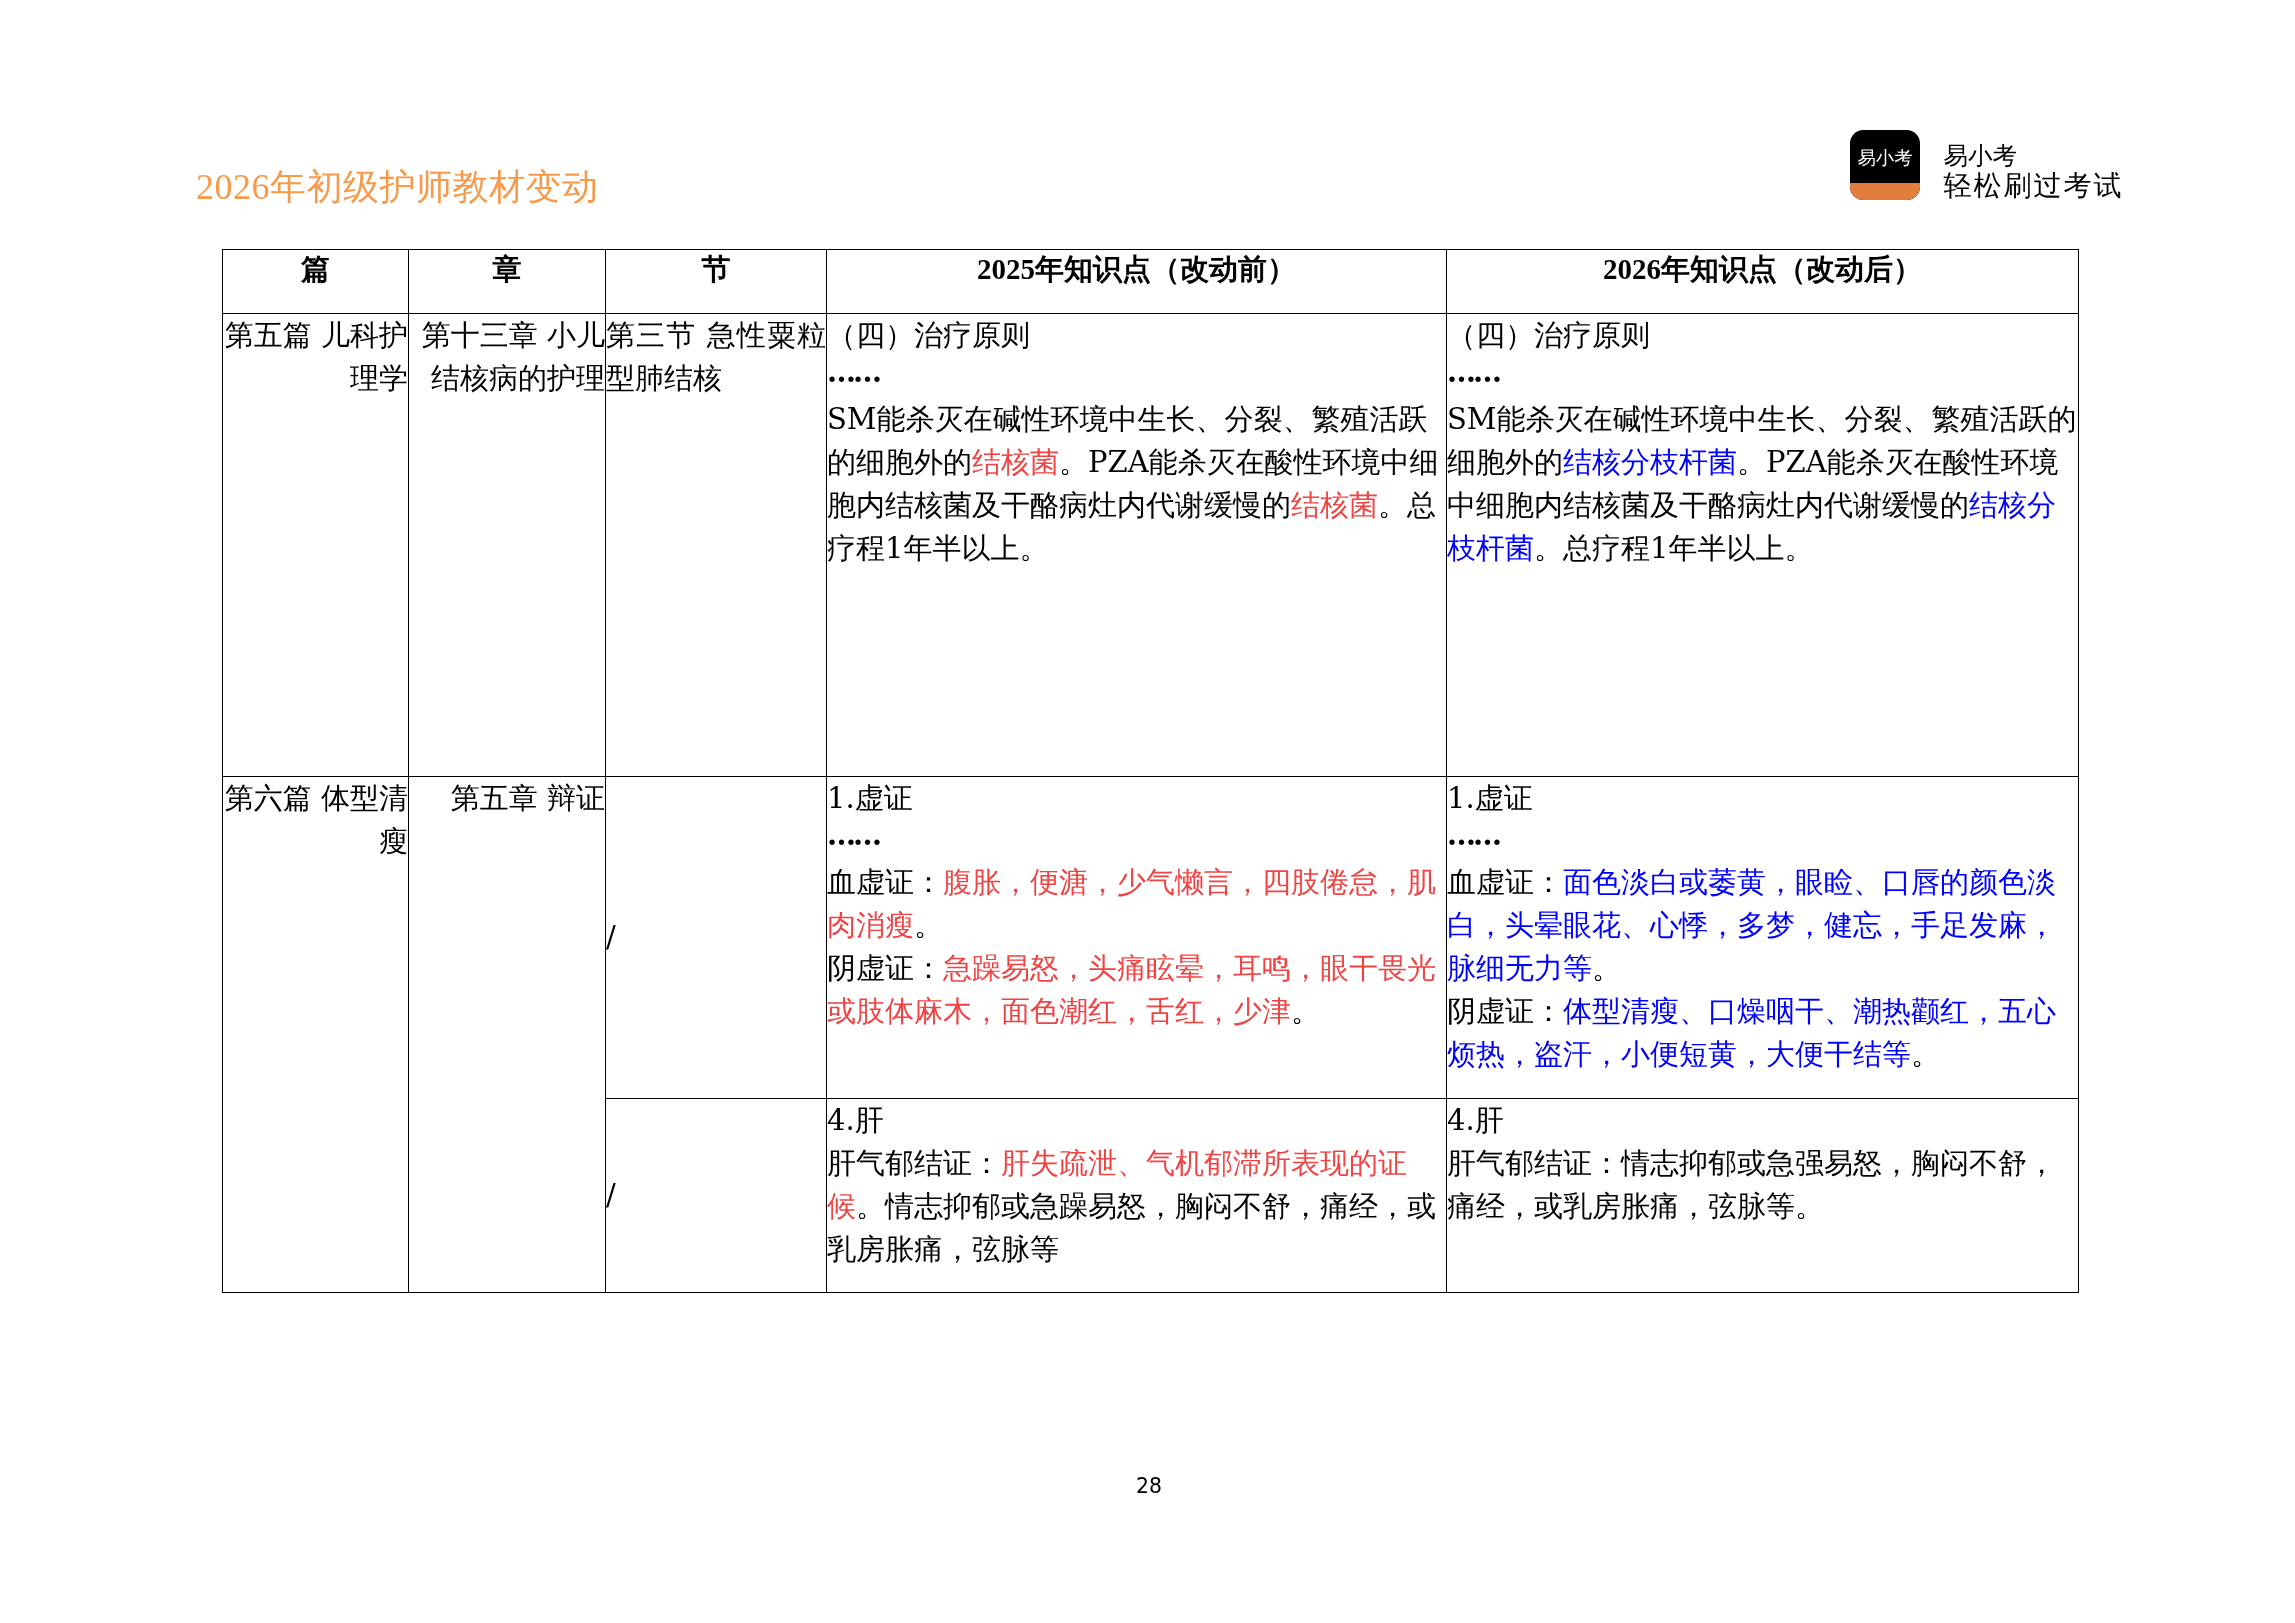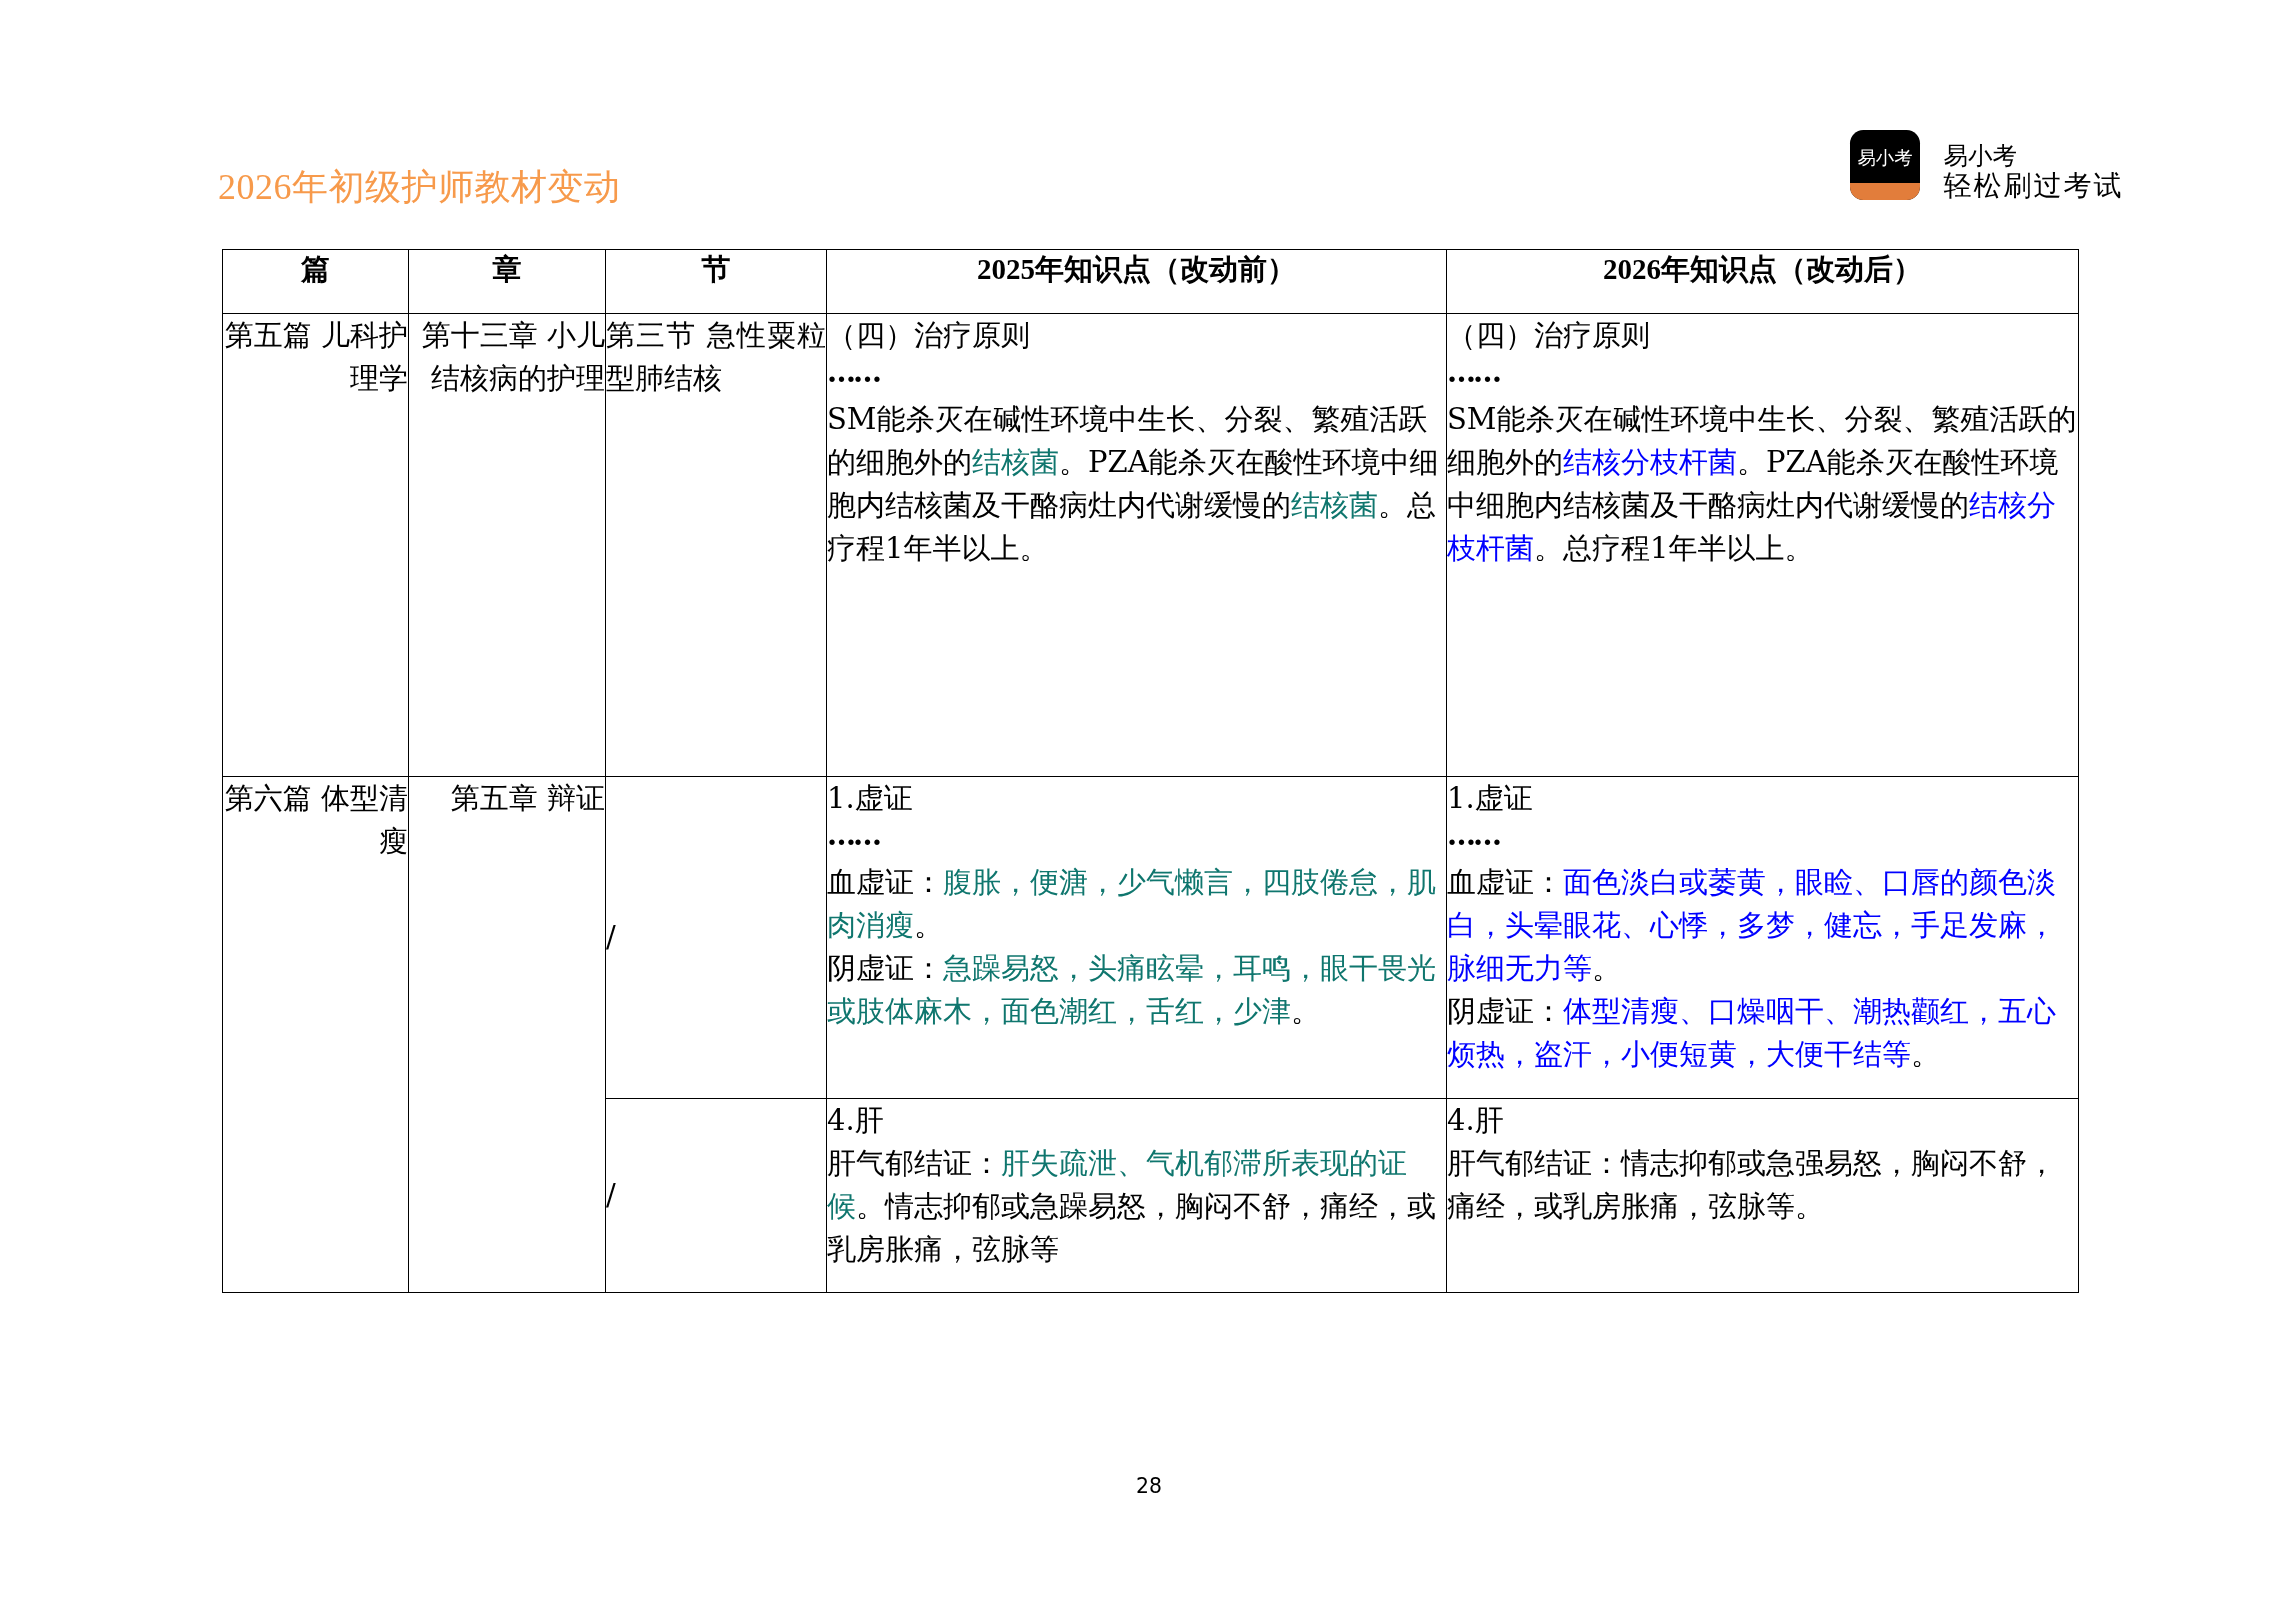--- a/index.html
+++ b/index.html
@@ -4,21 +4,20 @@
 <style>
   html, body { margin: 0; padding: 0; background: #ffffff; }
   body {
     width: 2295px; height: 1623px; position: relative; overflow: hidden;
     font-family: "DejaVu Serif", "Liberation Serif", serif; color: #000;
   }
   .doc-title {
     position: absolute; left: 196px; top: 163px;
     font-size: 36px; color: #F79A4B; letter-spacing: 0.5px;
     font-family: "Liberation Serif", "DejaVu Serif", serif;
-    margin-left: 22px;
   }
   .brand { position: absolute; left: 1850px; top: 130px; display: flex; align-items: flex-end; }
   .brand-icon {
     width: 70px; height: 70px; border-radius: 13.3px; overflow: hidden;
     background: #000; position: relative;
   }
   .brand-icon .band { position: absolute; left: 0; right: 0; bottom: 0; height: 17.4px; background: #E27D3B; }
   .brand-icon .icon-text {
     position: absolute; left: 0; right: 0; top: 15.3px; text-align: center;
     color: #fff; font-size: 18.4px; font-family: "DejaVu Sans", sans-serif;
@@ -37,21 +36,21 @@
   }
   th.hcell {
     height: 63px; font-size: 29px; font-weight: bold; text-align: center; vertical-align: middle;
     font-family: "Liberation Serif", "DejaVu Serif", serif;
   }
   td.center { vertical-align: middle; text-align: right; font-size: 29px; line-height: 43px; padding: 0 15.3px; }
   td.section { font-size: 29px; line-height: 43px; padding: 11.2px 15.3px 0 18.4px; text-align: justify; }
   td.section.mid { vertical-align: middle; padding-top: 0; }
   td.content { font-size: 29px; line-height: 43px; padding: 11.2px 12.3px 5.1px 18.4px; margin-left: 20px; }
   .dots { letter-spacing: -3.1px; font-weight: bold; line-height: 31px; display: block; margin-bottom: 10.2px; }
-  .red { color: #0f766e; }
+  .red { color: #ef4444; }
   .blue { color: #0000FF; }
   .page-num {
     position: absolute; left: 1136px; top: 1463px; font-size: 20.4px;
     font-family: "DejaVu Sans", sans-serif;
     margin-top: 11px;
   }
   .line { display: block; }
 </style>
 </head>
 <body>

